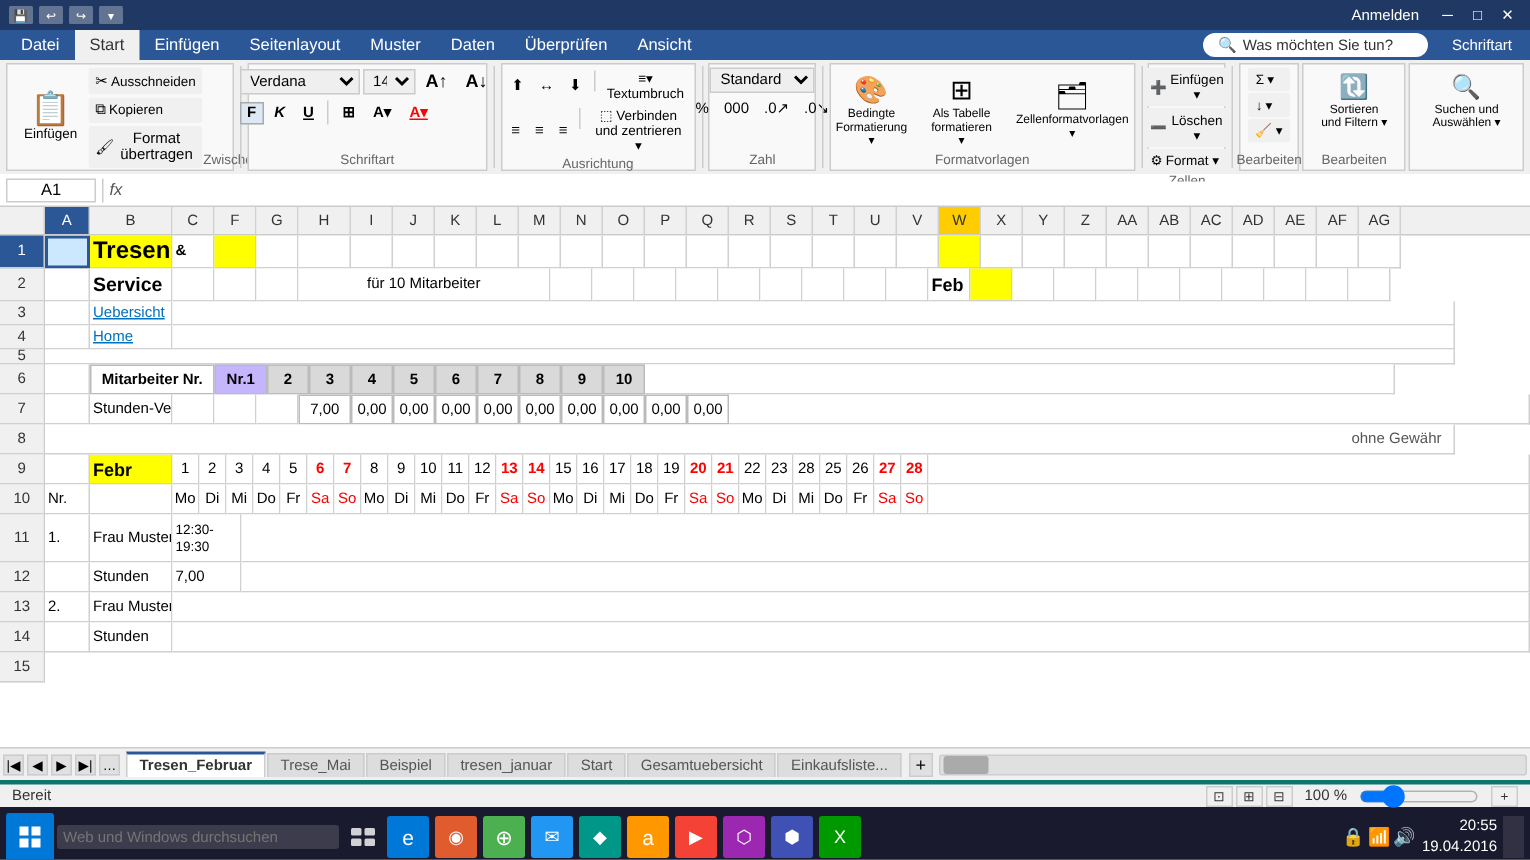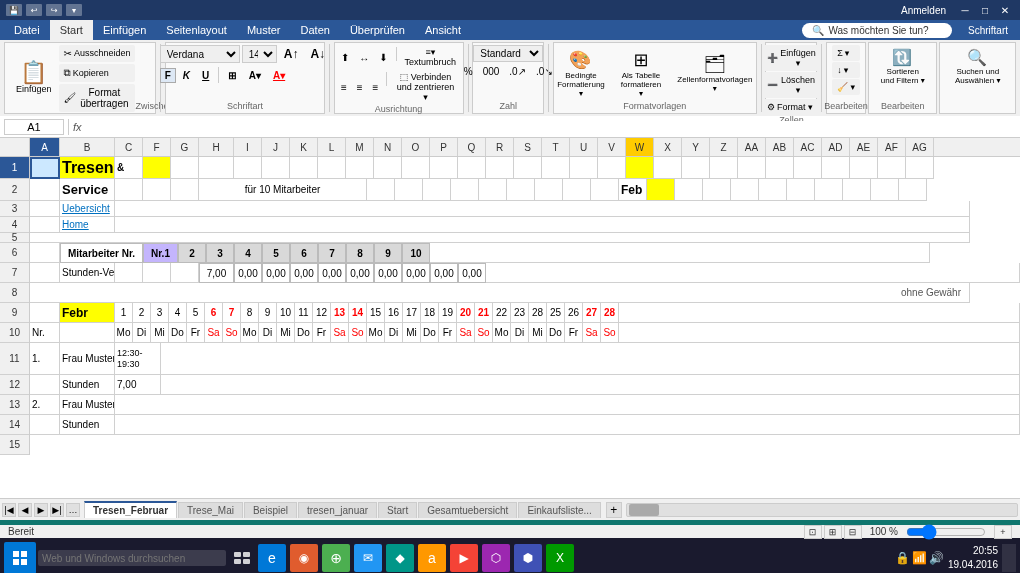--- a/index.html
+++ b/index.html
@@ -57,21 +57,21 @@
     .cell.febr-yellow { background: #ffff00; font-weight: bold; font-size: 13px; }
 
     
     .taskbar { background: #1a1a2e; height: 40px; display: flex; align-items: center; padding: 0 4px; gap: 2px; }
 
     
     .sheet-tabs-bar { background: #f0f0f0; border-top: 1px solid #ccc; height: 22px; display: flex; align-items: flex-end; padding: 0 4px; overflow: hidden; }
     .sheet-tab { padding: 2px 8px; border: 1px solid #ccc; border-bottom: none; background: #ddd; font-size: 10px; cursor: pointer; margin-right: 1px; color: #555; }
     .sheet-tab.active { background: white; color: #333; font-weight: bold; border-top: 2px solid #2b5797; }
 
-    .status-bar { background: #f0f0f0; border-top: 5px solid #0f766e; height: 18px; display: flex; align-items: center; justify-content: space-between; padding: 0 8px; font-size: 10px; color: #333; }
+    .status-bar { background: #f0f0f0; border-top: 3px solid #0f766e; height: 18px; display: flex; align-items: center; justify-content: space-between; padding: 0 8px; font-size: 10px; color: #333; }
     .status-right { display: flex; align-items: center; gap: 8px; }
     .zoom-slider { width: 80px; }
     .font-select { font-size: 10px; padding: 1px 2px; border: 1px solid #ccc; width: 80px; }
     .size-select { font-size: 10px; padding: 1px 2px; border: 1px solid #ccc; width: 35px; }
     .format-btn { font-size: 10px; padding: 1px 4px; border: 1px solid transparent; cursor: pointer; background: transparent; font-weight: bold; }
 
     .ribbon-separator { width: 1px; background: #ccc; margin: 2px 2px; }
     .align-btn { font-size: 10px; padding: 1px 3px; border: 1px solid transparent; cursor: pointer; background: transparent; }
 
     .number-format { font-size: 10px; padding: 1px 2px; border: 1px solid #ccc; width: 70px; }
@@ -142,21 +142,21 @@
           <span style="font-size:10px;">Format übertragen</span>
       </button>
     </div>
     <div class="ribbon-group-label">Zwischenablage</div>
   </div>
 
   <div class="ribbon-separator"></div>
 
   <div class="ribbon-group" style="min-width:160px;">
     <div style="display:flex;flex-direction:column;gap:2px;flex:1;">
-      <div style="display:flex;gap:2px;">
+      <div style="display:flex;gap:2px;align-items:center;">
         <select class="font-select">
           <option>Verdana</option>
         </select>
         <select class="size-select">
           <option>14</option>
         </select>
         <button class="format-btn" style="font-size:12px;">A↑</button>
         <button class="format-btn" style="font-size:12px;">A↓</button>
       </div>
       <div style="display:flex;gap:2px;align-items:center;">

